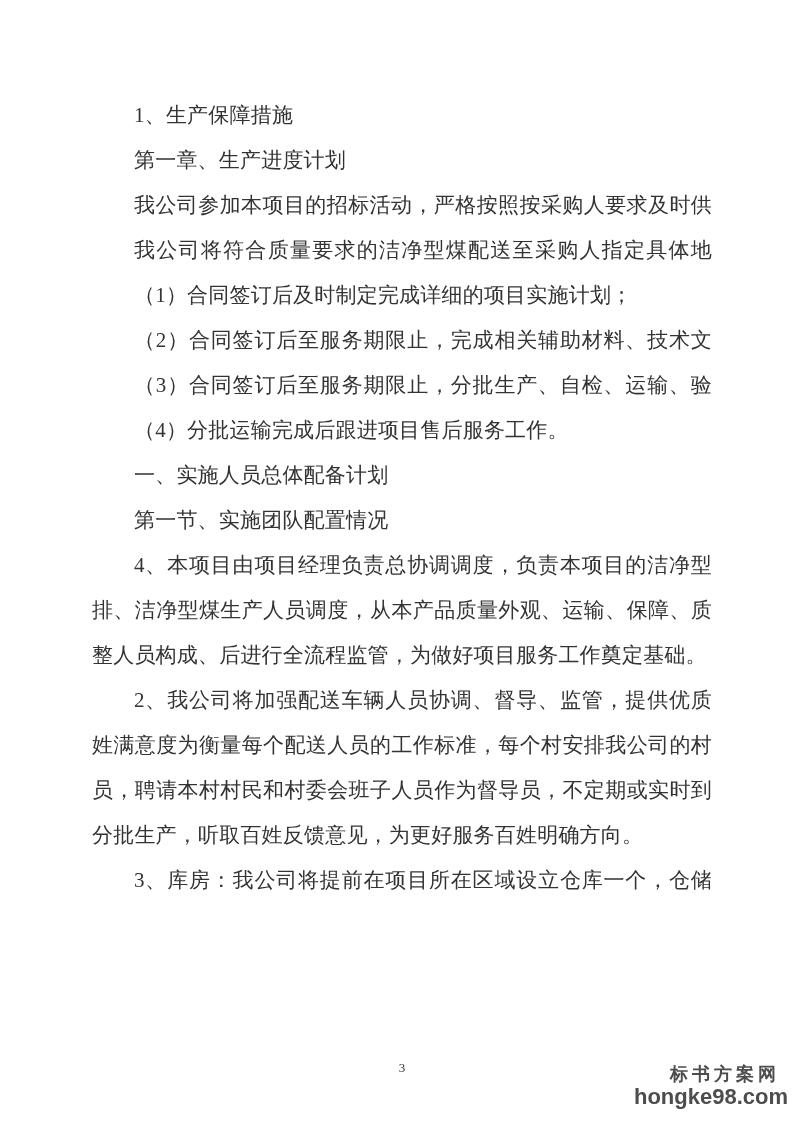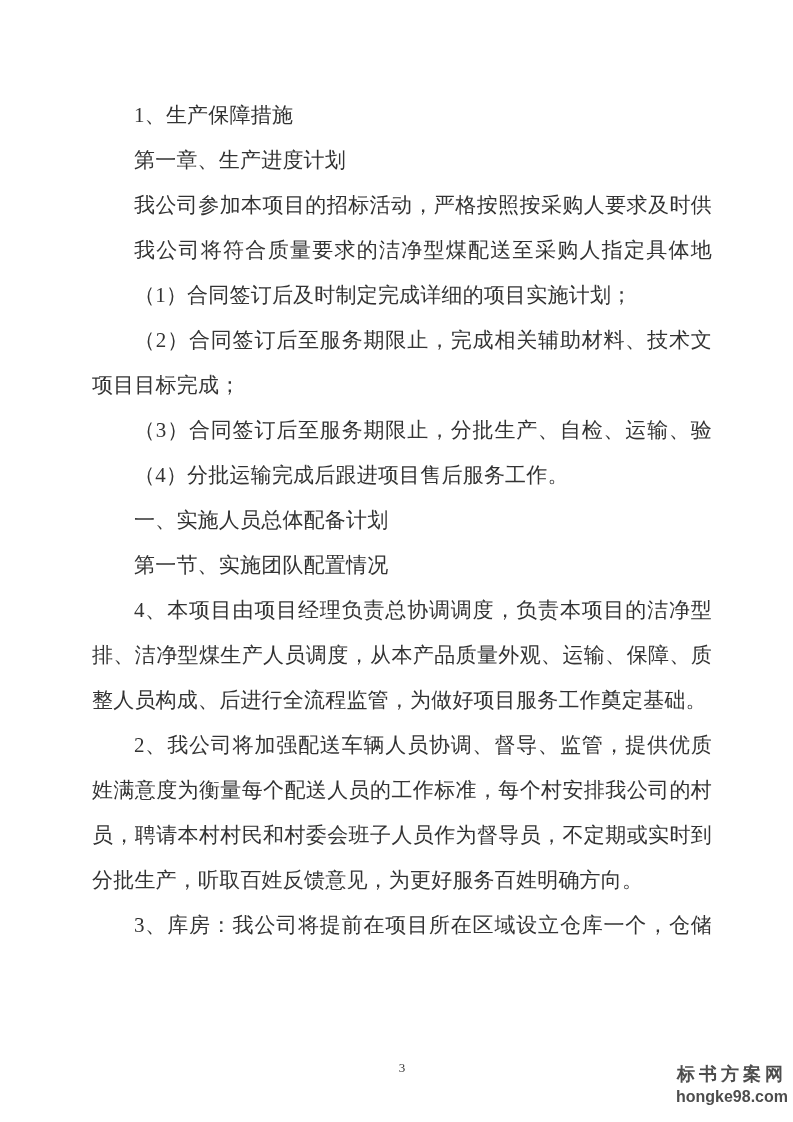--- a/index.html
+++ b/index.html
@@ -58,42 +58,41 @@
     right: 5px;
     text-align: right;
     color: #4d4d4d;
     font-family: "Liberation Sans", "DejaVu Sans", sans-serif;
   }
   .wm-cn {
     font-size: 18px;
     font-weight: 900;
     letter-spacing: 4px;
     line-height: 21px;
-    margin-right: 1px;
+    margin-right: 8px;
   }
   .wm-en {
-    font-size: 16px;
+    font-size: 22px;
     font-weight: 700;
     line-height: 24px;
     letter-spacing: 0px;
   }
 </style>
 </head>
 <body>
 
 <div class="page">
 
   <div class="content" id="content">
       <div class="line heading indent">1、生产保障措施</div>
       <div class="line heading indent">第一章、生产进度计划</div>
       <div class="line body indent">我公司参加本项目的招标活动，严格按照按采购人要求及时供应配送。</div>
       <div class="line body indent">我公司将符合质量要求的洁净型煤配送至采购人指定具体地点。</div>
       <div class="line body indent">（1）合同签订后及时制定完成详细的项目实施计划；</div>
       <div class="line body indent fill">（2）合同签订后至服务期限止，完成相关辅助材料、技术文档、人员</div>
-      <div class="line body">项目目标完成；</div>
       <div class="line body indent">（3）合同签订后至服务期限止，分批生产、自检、运输、验收；</div>
       <div class="line body indent">（4）分批运输完成后跟进项目售后服务工作。</div>
       <div class="line heading indent">一、实施人员总体配备计划</div>
       <div class="line heading indent">第一节、实施团队配置情况</div>
       <div class="line body indent fill">4、本项目由项目经理负责总协调调度，负责本项目的洁净型煤生产安</div>
       <div class="line body fill">排、洁净型煤生产人员调度，从本产品质量外观、运输、保障、质检、售</div>
       <div class="line body">整人员构成、后进行全流程监管，为做好项目服务工作奠定基础。</div>
       <div class="line body indent fill">2、我公司将加强配送车辆人员协调、督导、监管，提供优质服务。百</div>
       <div class="line body fill">姓满意度为衡量每个配送人员的工作标准，每个村安排我公司的村级服务</div>
       <div class="line body fill">员，聘请本村村民和村委会班子人员作为督导员，不定期或实时到百姓家</div>

